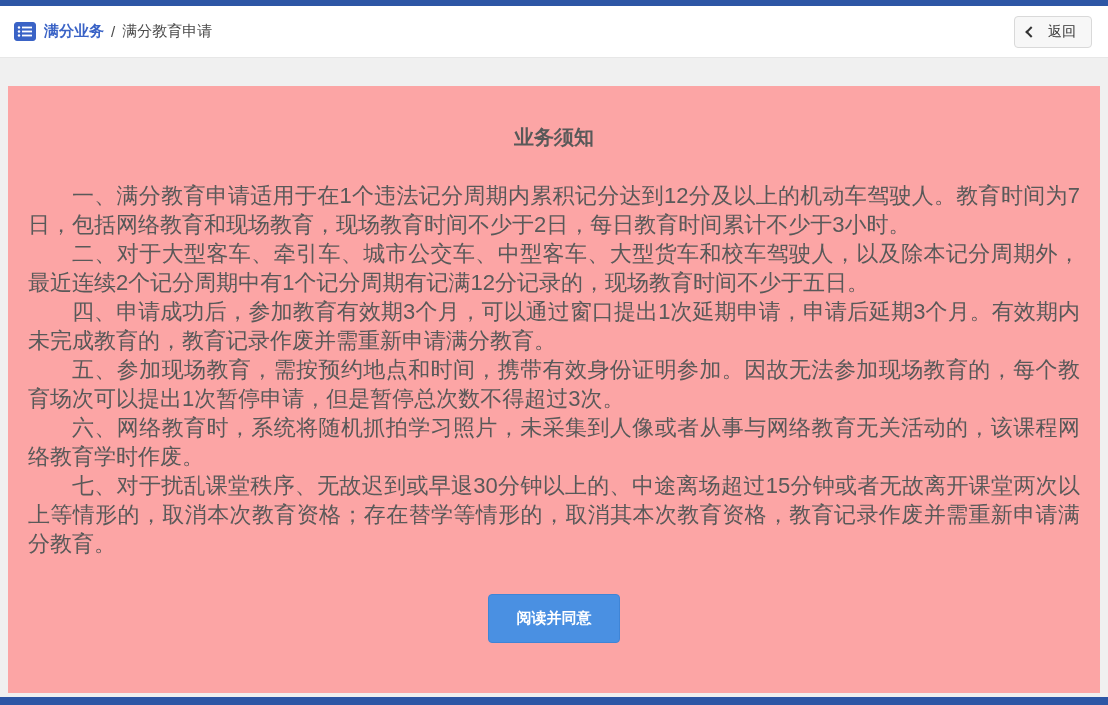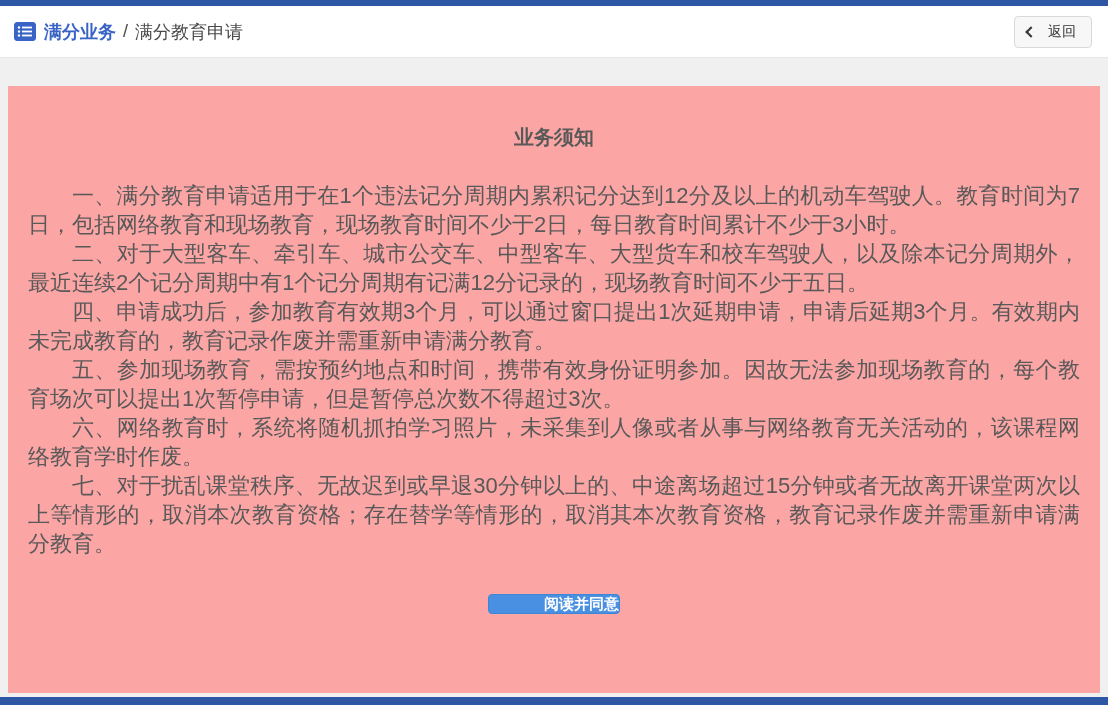--- a/index.html
+++ b/index.html
@@ -16,21 +16,21 @@
   .header {
     height: 52px;
     background: #ffffff;
     border-bottom: 1px solid #e7e7e7;
     display: flex;
     align-items: center;
     justify-content: space-between;
     padding: 0 16px 0 14px;
     flex: 0 0 auto;
   }
-  .breadcrumb { display: flex; align-items: center; font-size: 18px; }
+  .breadcrumb { display: flex; align-items: center; font-size: 15px; }
   .crumb-icon { display: inline-flex; margin-right: 8px; }
   .crumb-section { color: #3a63c6; font-weight: bold; cursor: pointer; }
   .crumb-sep { color: #4a4a4a; margin: 0 7px; }
   .crumb-current { color: #4a4a4a; text-align: center; }
 
   .back-btn {
     display: inline-flex;
     align-items: center;
     gap: 12px;
     background: #f7f7f7;
@@ -77,26 +77,25 @@
   .notice-body p { text-indent: 2em; }
 
   .agree-btn {
     display: block;
     margin: 36px auto 0 auto;
     background: #4a90e2;
     color: #ffffff;
     border: 1px solid #3f85d6;
     border-radius: 4px;
     min-width: 132px;
-    height: 20px;
+    height: 49px;
     font-size: 15px;
     font-weight: bold;
     cursor: pointer;
     font-family: inherit;
-    text-align: right;
   }
 </style>
 </head>
 <body>
 
 <div class="topbar"></div>
 
 <div class="header">
   <div class="breadcrumb">
     <span class="crumb-icon">

